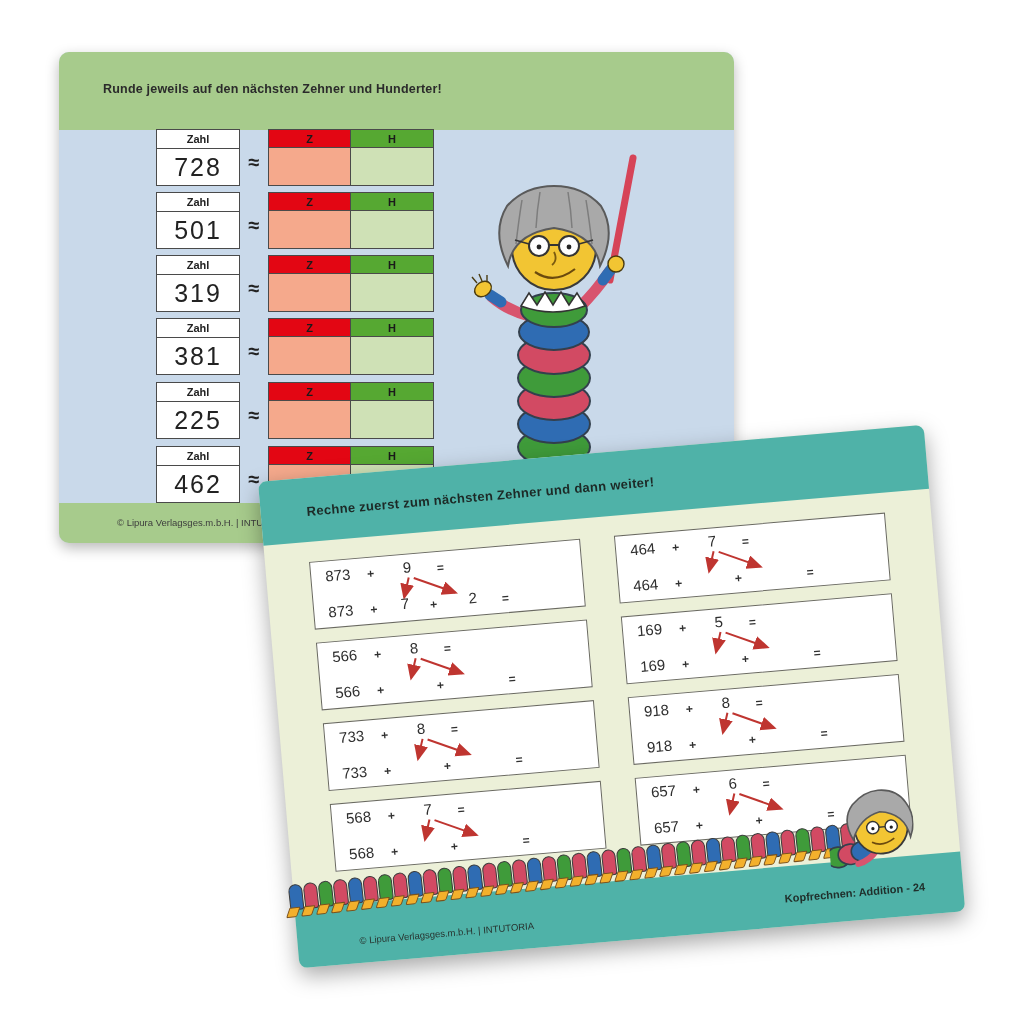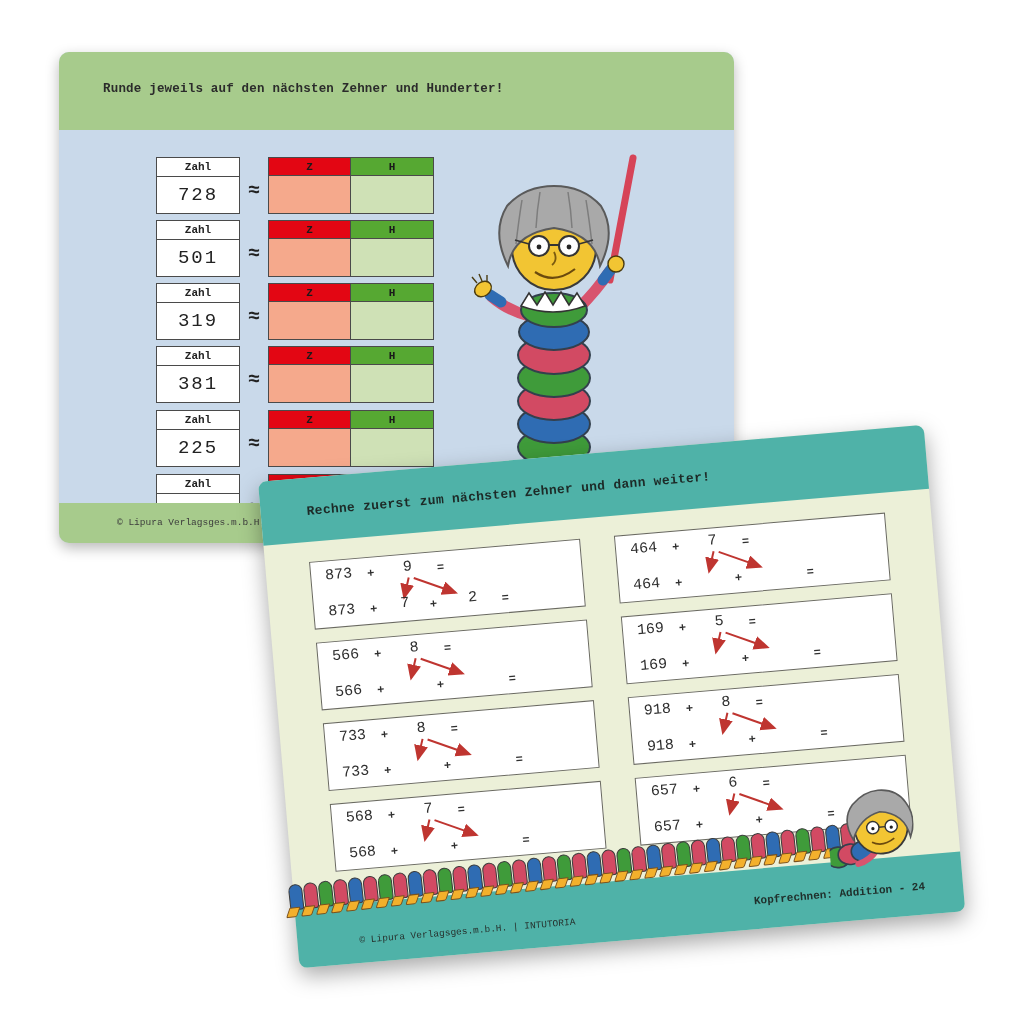--- a/index.html
+++ b/index.html
@@ -1,30 +1,30 @@
 <!DOCTYPE html>
 <html><head>
 <meta charset="utf-8">
 <style>
   html,body{margin:0;padding:0;background:#ffffff;}
   #stage{position:relative;width:1024px;height:1024px;background:#ffffff;overflow:hidden;
-         font-family:Liberation Mono, monospace;color:#2e2e2e;}
+         font-family:Liberation Sans, sans-serif;color:#2e2e2e;}
 
   
   .page1{position:absolute;left:59px;top:52px;width:675px;height:491px;background:#c9d9ea;
          border-radius:10px;box-shadow:0 5px 14px rgba(0,0,0,.28);z-index:1;}
   .p1-header{position:absolute;top:0;left:0;width:100%;height:78px;background:#a7cb8c;border-radius:10px 10px 0 0;}
   .p1-title{position:absolute;left:44px;top:30px;font-size:12.5px;font-weight:bold;letter-spacing:.2px;color:#2b2b2b;white-space:nowrap;}
   .p1-footer{position:absolute;bottom:0;left:0;width:100%;height:40px;background:#a7cb8c;border-radius:0 0 10px 10px;}
   .p1-footer-text{position:absolute;left:58px;top:14px;font-size:9.5px;color:#3d3d3d;}
 
-  .p1-row{position:absolute;left:97px;width:278px;height:57px;margin-top:28px;}
+  .p1-row{position:absolute;left:97px;width:278px;height:57px;}
   .zahl-box{position:absolute;left:0;top:0;width:84px;height:57px;background:#fff;border:1.5px solid #4a4a4a;box-sizing:border-box;}
   .zahl-label{height:18px;line-height:18px;text-align:center;font-size:11px;font-weight:bold;border-bottom:1.5px solid #4a4a4a;color:#222;}
-  .zahl-value{height:36px;line-height:36px;text-align:center;font-size:19px;color:#222;letter-spacing:2px;}
+  .zahl-value{height:36px;line-height:36px;text-align:center;font-size:25px;color:#222;letter-spacing:2px;}
   .approx{position:absolute;left:84px;top:22px;width:28px;text-align:center;font-size:20px;font-weight:bold;color:#222;}
   .zh-table{position:absolute;left:112px;top:0;width:166px;height:57px;border:1.5px solid #4a4a4a;box-sizing:border-box;
             display:grid;grid-template-columns:1fr 1fr;grid-template-rows:18px 1fr;}
   .zh-cell{border:0;box-sizing:border-box;text-align:center;font-size:11px;font-weight:bold;color:#1a1a1a;line-height:18px;}
   .zh-z{background:#e30613;border-right:1.5px solid #4a4a4a;border-bottom:1.5px solid #4a4a4a;}
   .zh-h{background:#56a832;border-bottom:1.5px solid #4a4a4a;}
   .zh-z-ans{background:#f5a98c;border-right:1.5px solid #4a4a4a;}
   .zh-h-ans{background:#cfe1b6;}
 
   .granny{position:absolute;left:400px;top:96px;width:230px;height:340px;}

